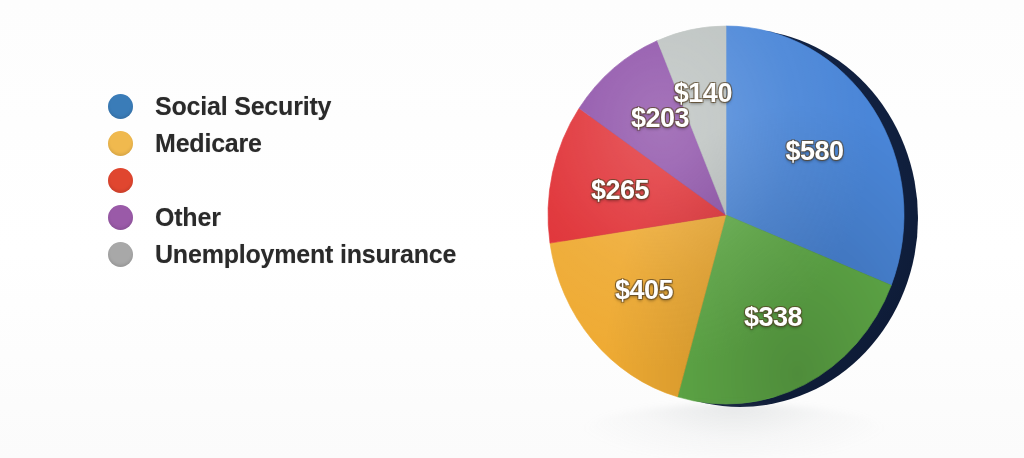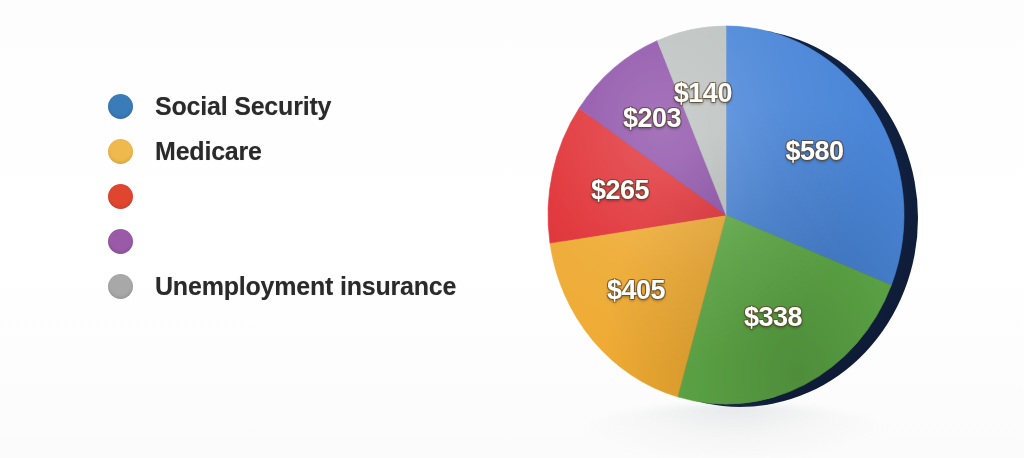--- a/index.html
+++ b/index.html
@@ -16,21 +16,21 @@
     font-family: "Liberation Sans", sans-serif;
   }
 
   
   #legend {
     position: absolute;
     left: 108px;
     top: 92px;
     display: flex;
     flex-direction: column;
-    gap: 16px;
+    gap: 8px;
   }
   .legend-row {
     display: flex;
     align-items: center;
     height: 29px;
   }
   .legend-swatch {
     width: 25px;
     height: 25px;
     border-radius: 50%;
@@ -125,20 +125,21 @@
       <span class="legend-swatch" style="background:#f0b94e"></span>
       <span class="legend-label">Medicare</span>
     </div>
 
     <div class="legend-row">
       <span class="legend-swatch" style="background:#e0462f"></span>
     </div>
 
     <div class="legend-row">
       <span class="legend-swatch" style="background:#9a5aa8"></span>
+      <span class="legend-label">Other</span>
     </div>
 
     <div class="legend-row">
       <span class="legend-swatch" style="background:#a8a8a8"></span>
       <span class="legend-label">Unemployment insurance</span>
     </div>
 
   </div>
 
   <div id="pie-wrap">
@@ -177,20 +178,20 @@
           <path d="M 202 203 L 25.97829680646109 231.09975092737807 A 178 189 0 0 1 55.13580357059908 96.21192293635859 Z" fill="url(#g3)" stroke="#e02f34" stroke-width="0.6"></path>
           <path d="M 202 203 L 55.13580357059908 96.21192293635859 A 178 189 0 0 1 133.33027517255272 28.630730903387047 Z" fill="url(#g4)" stroke="#8d4fa8" stroke-width="0.6"></path>
           <path d="M 202 203 L 133.33027517255272 28.630730903387047 A 178 189 0 0 1 201.99999999999997 14 Z" fill="url(#g5)" stroke="#bcc2c0" stroke-width="0.6"></path>
         </g>
     </svg>
     <div id="pie-gloss"></div>
     <div id="pie-reflection"></div>
     <div id="label-layer">
         <div class="slice-label" style="left: 290.459px; top: 139.458px;">$580</div>
         <div class="slice-label" style="left: 249.115px; top: 304.769px;">$338</div>
-        <div class="slice-label" style="left: 112px; top: 277.953px;">$405</div>
+        <div class="slice-label" style="left: 120px; top: 277.953px;">$405</div>
         <div class="slice-label" style="left: 96px; top: 177.632px;">$265</div>
-        <div class="slice-label" style="left: 125px; top: 106.257px; padding-left: 6px;">$203</div>
+        <div class="slice-label" style="left: 133px; top: 106.257px; padding-left: 6px;">$203</div>
         <div class="slice-label" style="left: 178.887px; top: 80.6979px;">$140</div>
       </div>
   </div>
 
 </div>
 
 </body></html>

